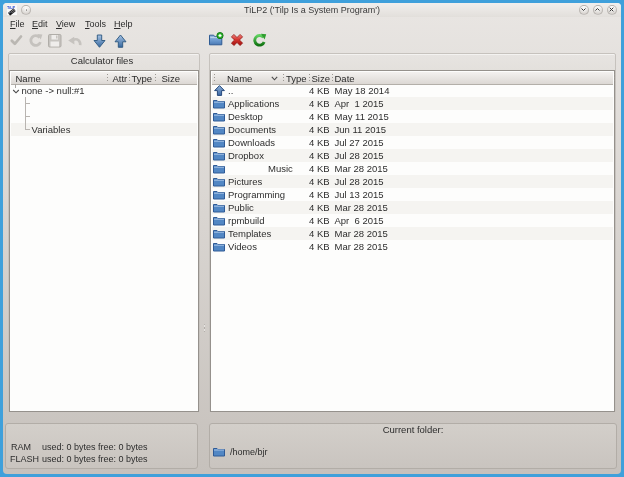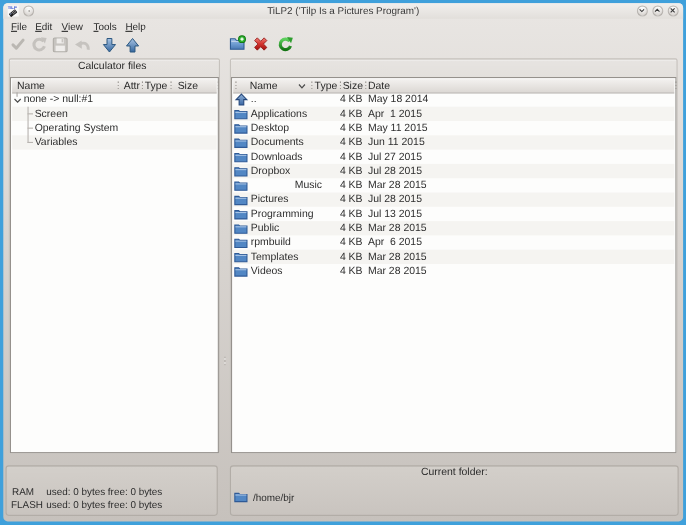--- a/index.html
+++ b/index.html
@@ -27,21 +27,21 @@
 .bframe{position:absolute;border:1px solid #b2ada7;border-radius:3px;
   background:linear-gradient(#d3cfca,#c9c4bf);box-sizing:border-box;}
 .btext{position:absolute;font-size:9px;color:#2d2d2d;}
 svg{position:absolute;overflow:visible;}
 </style></head>
 <body>
 <div id="win"></div>
 <div id="lay">
 
   <div id="titlebar" class="abs"></div>
-  <div id="title" class="abs">TiLP2 ('Tilp Is a Pictures Program')</div>
+  <div id="title" class="abs">TiLP2 ('Tilp Is a System Program')</div>
 
   <svg class="abs" style="left:7px;top:5px" width="10" height="10" viewBox="0 0 10 10">
     <rect x="0" y="0" width="10" height="10" fill="#f9f9f9"></rect>
     <text x="0" y="3.6" font-size="3.8" font-weight="bold" fill="#2244cc" font-family="Liberation Sans">TiLP</text>
     <g transform="rotate(-38 4.8 6.9)">
       <rect x="1.2" y="5.2" width="7.2" height="3.6" rx="0.6" fill="#1e1e20"></rect>
       <rect x="1.8" y="5.7" width="1.8" height="1" fill="#7a86a0"></rect>
       <circle cx="4.6" cy="6.3" r="0.4" fill="#e8e8e8"></circle>
       <circle cx="6" cy="6.3" r="0.4" fill="#e8e8e8"></circle>
       <circle cx="7.4" cy="6.3" r="0.4" fill="#e8e8e8"></circle>
@@ -147,26 +147,20 @@
       <span style="left:120.5px;">Type</span>
       <span style="left:150.5px;">Size</span>
       <div class="vsep" style="left:96px;"></div>
       <div class="vsep" style="left:118px;"></div>
       <div class="vsep" style="left:144px;"></div>
       <div class="vsep" style="left:187px;"></div>
     </div>
     <div class="row" style="top:13px;">
         <span style="left:10.5px;">none -&gt; null:#1</span>
       </div>
-    <div class="row odd" style="top:26px;">
-        <span style="left:20.5px;">Screen</span>
-      </div>
-    <div class="row" style="top:39px;">
-        <span style="left:20.5px;">Operating System</span>
-      </div>
     <div class="row odd" style="top:52px;">
         <span style="left:20.5px;">Variables</span>
       </div>
     <div class="abs" style="left:5px;top:13px;width:1px;height:4px;background:#aaa6a2;"></div>
     <svg style="left:1.5px;top:17.5px" width="8" height="5" viewBox="0 0 8 5">
         <path d="M1.2 1 L4 3.8 L6.8 1" stroke="#4c4c4c" stroke-width="1.1" fill="none"></path>
       </svg>
     <div class="abs" style="left:15px;top:26px;width:1px;height:33px;background:#b8b4b0;"></div>
     <div class="abs" style="left:15px;top:32px;width:5px;height:1px;background:#b8b4b0;"></div>
     <div class="abs" style="left:15px;top:45px;width:5px;height:1px;background:#b8b4b0;"></div>

